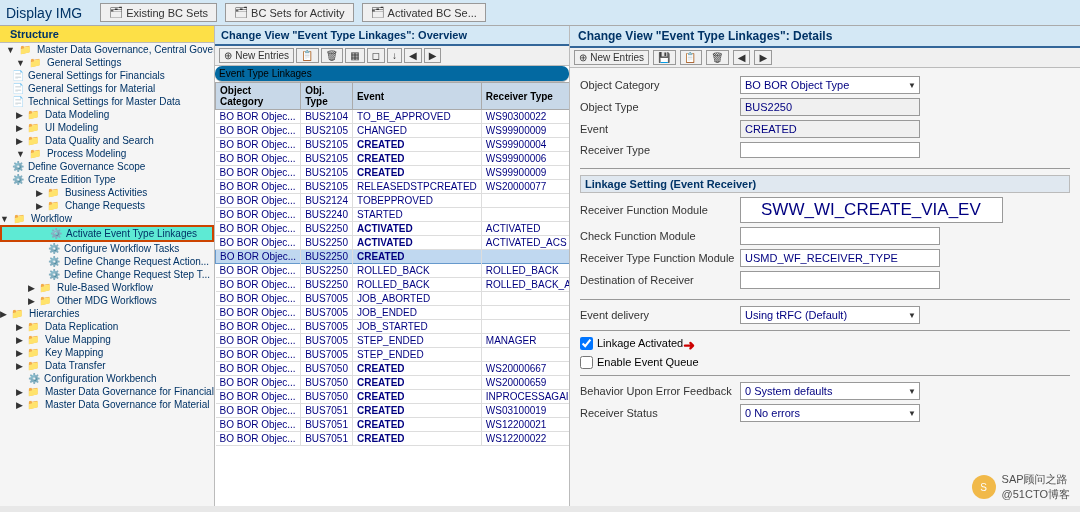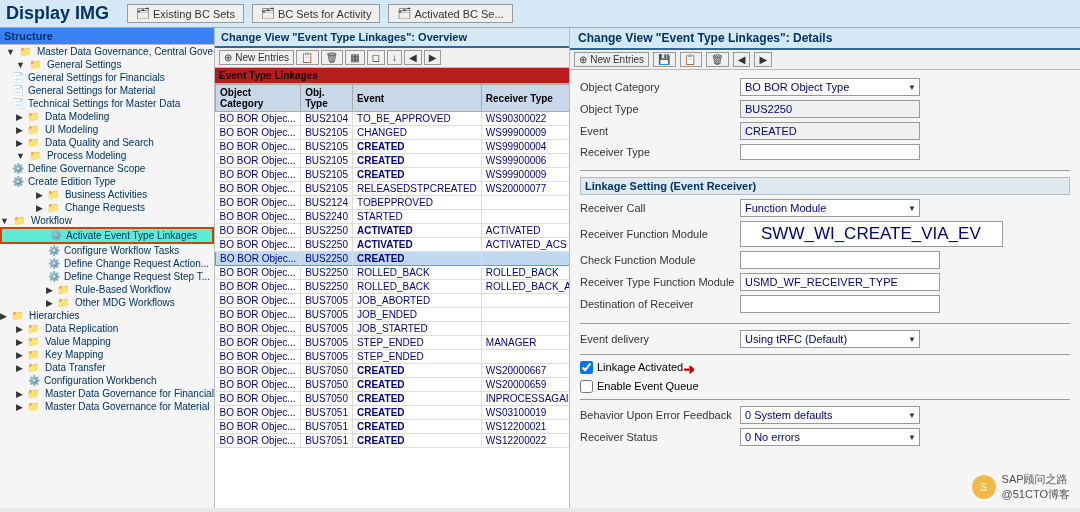--- a/index.html
+++ b/index.html
@@ -15,22 +15,22 @@
     
     .top-bar {
       background: #d4e8f5;
       border-bottom: 1px solid #aaa;
       padding: 3px 6px;
       display: flex;
       align-items: center;
       gap: 8px;
     }
     .top-title {
-      font-size: 18px;
-      font-weight: bold;
+      font-size: 14px;
+      font-weight: normal;
       color: #003366;
       margin-right: 10px;
     }
     .toolbar-btn {
       background: #f0f0f0;
       border: 1px solid #999;
       padding: 2px 8px;
       font-size: 11px;
       cursor: pointer;
       display: flex;
@@ -49,22 +49,22 @@
     .left-panel {
       width: 215px;
       background: #f5f5f5;
       border-right: 1px solid #bbb;
       overflow: hidden;
       display: flex;
       flex-direction: column;
     }
 
     .structure-header {
-      background: #3b82f6;
-      padding: 2px 4px;
+      background: #fde047;
+      padding: 2px 10px;
       font-weight: bold;
       font-size: 11px;
       border-bottom: 1px solid #bbb;
       color: #003366;
     }
 
     .tree-container {
       overflow-y: auto;
       flex: 1;
       font-size: 10px;
@@ -83,21 +83,21 @@
     }
 
     .tree-item span {
       display: inline-block;
     }
 
     .indent-1 { padding-left: 6px; }
     .indent-2 { padding-left: 16px; }
     .indent-3 { }
     .indent-4 { padding-left: 36px; }
-    .indent-5 { padding-left: 46px; }
+    .indent-5 { padding-left: 28px; }
     .tree-folder { color: #ffcc00; margin-right: 2px; }
     .arrow { color: #333; margin-right: 2px; font-size: 9px; }
 
     
     .middle-panel {
       width: 355px;
       background: #fff;
       border-right: 1px solid #bbb;
       display: flex;
       flex-direction: column;
@@ -483,21 +483,21 @@
       <button class="icon-btn">⊕ New Entries</button>
       <button class="icon-btn">📋</button>
       <button class="icon-btn">🗑</button>
       <button class="icon-btn">▦</button>
       <button class="icon-btn">◻</button>
       <button class="icon-btn">↓</button>
       <button class="icon-btn">◀</button>
       <button class="icon-btn">▶</button>
     </div>
     <div class="table-container">
-      <div style="background:#b91c1c; padding:2px 4px; font-weight:bold; font-size:10px; border-bottom:1px solid #bbb;">Event Type Linkages</div>
+      <div style="background:#0369a1; padding:2px 4px; font-weight:normal; font-size:10px; border-bottom:1px solid #bbb;border-radius:7px;">Event Type Linkages</div>
       <div class="table-scroll-x">
         <table>
           <thead>
             <tr>
               <th>Object Category</th>
               <th>Obj. Type</th>
               <th>Event</th>
               <th>Receiver Type</th>
 
             </tr>
@@ -686,28 +686,20 @@
           <span class="form-label">Receiver Type</span>
           <span class="form-value" style="min-height:16px;"></span>
         </div>
       </div>
 
       <hr class="section-divider">
 
       <div class="form-section">
         <div class="section-title">Linkage Setting (Event Receiver)</div>
 
-        <div class="form-row">
-          <span class="form-label">Receiver Call</span>
-          <div class="form-select-wrapper">
-            <select>
-              <option>Function Module</option>
-            </select>
-          </div>
-        </div>
 
         <div class="form-row">
           <span class="form-label">Receiver Function Module</span>
           <input type="text" class="form-value" style="min-width: 200px; color: rgb(0, 0, 128); border: 1px solid rgb(153, 153, 153); font-size: 17px; padding: 2px 20px;" value="SWW_WI_CREATE_VIA_EVENT_IBF">
         </div>
 
         <div class="form-row">
           <span class="form-label">Check Function Module</span>
           <input type="text" class="form-value" style="min-width: 200px; border: 1px solid rgb(153, 153, 153); font-size: 11px; padding: 2px 4px;">
         </div>

